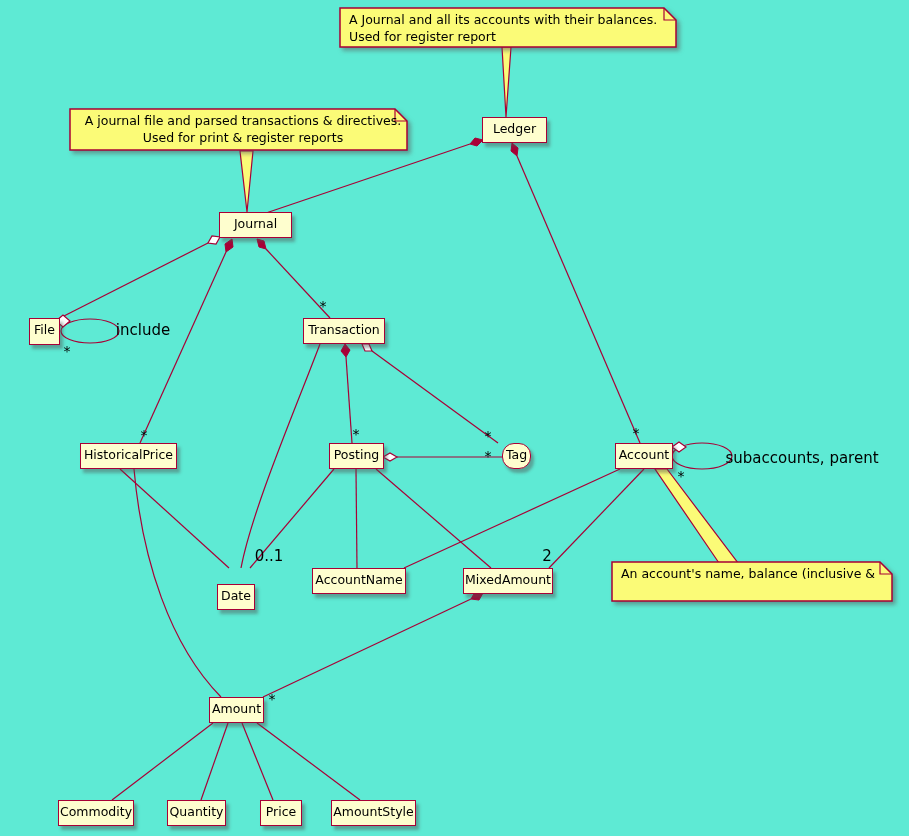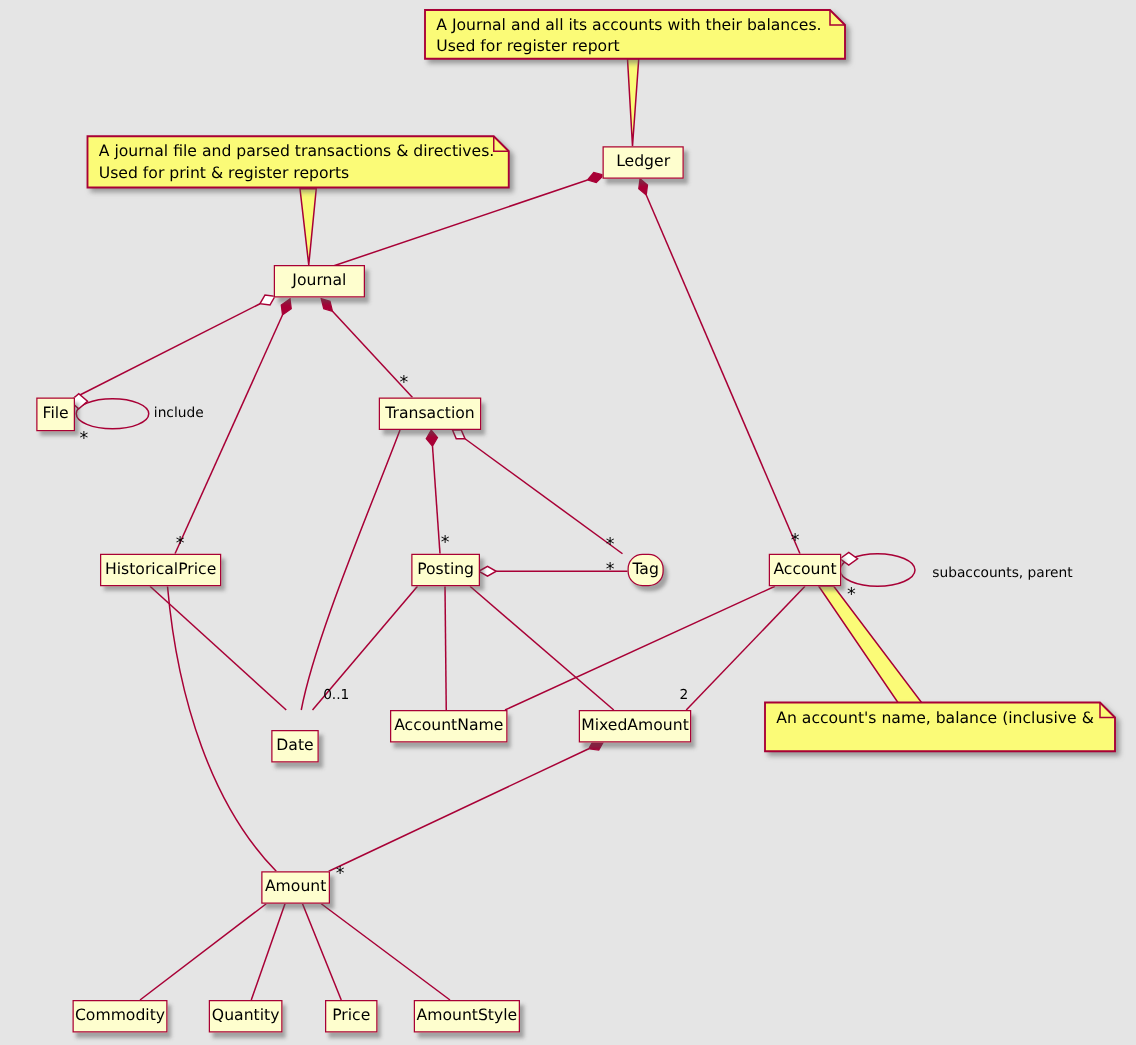--- a/index.html
+++ b/index.html
@@ -7,21 +7,21 @@
     --class_fill: #FEFECE;
     --note_fill: #FBFB77;
     --text: #000000;
   }
   * { margin: 0; padding: 0; box-sizing: border-box; }
   body { background: #ffffff; font-family: "DejaVu Sans", sans-serif; }
   #canvas {
     position: relative;
     width: 909px;
     height: 836px;
-    background: #e5e5e5;
+    background: #5eead4;
     overflow: hidden;
     padding-left: 48px;
   }
   #edge-layer { position: absolute; left: 0; top: 0; z-index: 1; }
 
   .edge { stroke: var(--line); stroke-width: 1.2; fill: none; }
   .dia-f { fill: var(--line); stroke: var(--line); stroke-width: 1; }
   .dia-h { fill: #ffffff; stroke: var(--line); stroke-width: 1.2; }
   .loop { fill: none; stroke: var(--line); stroke-width: 1.2; }
   .ptr { fill: var(--note_fill); stroke: var(--line); stroke-width: 1.2; }
@@ -48,21 +48,21 @@
     color: var(--text);
     font-size: 12.5px;
     line-height: 17px;
     padding: 3px 0 0 9px;
     white-space: nowrap;
   }
   .edge-label {
     position: absolute;
     z-index: 3;
     color: var(--text);
-    font-size: 11px;
+    font-size: 15px;
     white-space: nowrap;
     transform: translate(-50%, -50%);
   }
   .star { font-size: 14px; }
 </style>
 </head>
 <body>
 
 <div id="canvas">
 
@@ -115,21 +115,21 @@
     <polygon class="dia-h" points="56,321 63,315 70,321 63,327"></polygon>
     <polygon class="dia-h" points="362,344 365,351 372,351 369,344"></polygon>
     <polygon class="dia-h" points="383,457 390,453 397,457 390,461"></polygon>
     <polygon class="dia-h" points="672,447 679,442 686,447 679,452"></polygon>
   </svg>
 
   <div class="note-text" style="left:340px; top:8px; width:336px;">
     <div>A Journal and all its accounts with their balances.</div>
     <div>Used for register report</div>
   </div>
-  <div class="note-text" style="left:70px; top:109px; width:337px;">
+  <div class="note-text" style="left:70px; top:109px; width:337px;text-align:center;">
     <div>A journal file and parsed transactions &amp; directives.</div>
     <div>Used for print &amp; register reports</div>
   </div>
   <div class="note-text" style="left:612px; top:562px; width:280px;">
     <div>An account's name, balance (inclusive &amp;</div>
   </div>
 
   <div class="class-box" style="left:482px; top:117px; width:65px;">Ledger</div>
   <div class="class-box" style="left:219px; top:212px; width:73px;">Journal</div>
   <div class="class-box" style="left:29px;  top:318px; width:31px; height:27px;">File</div>

